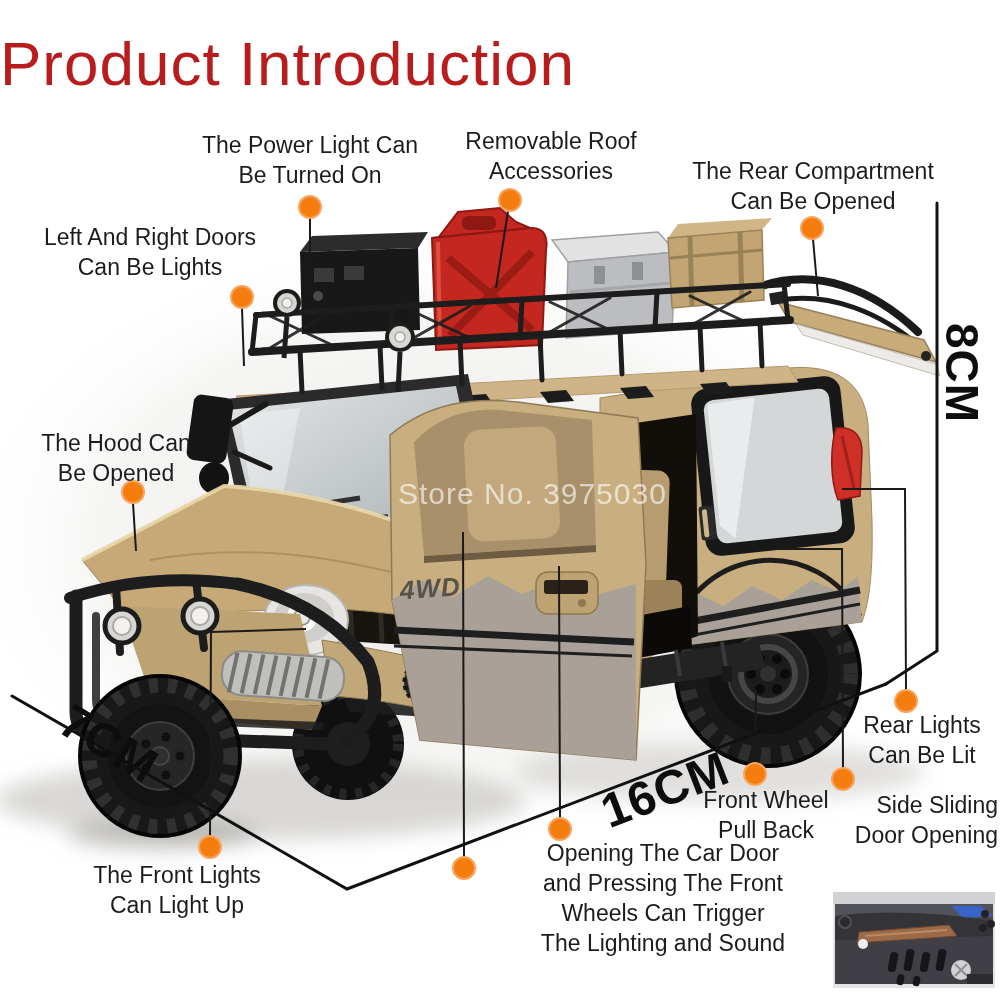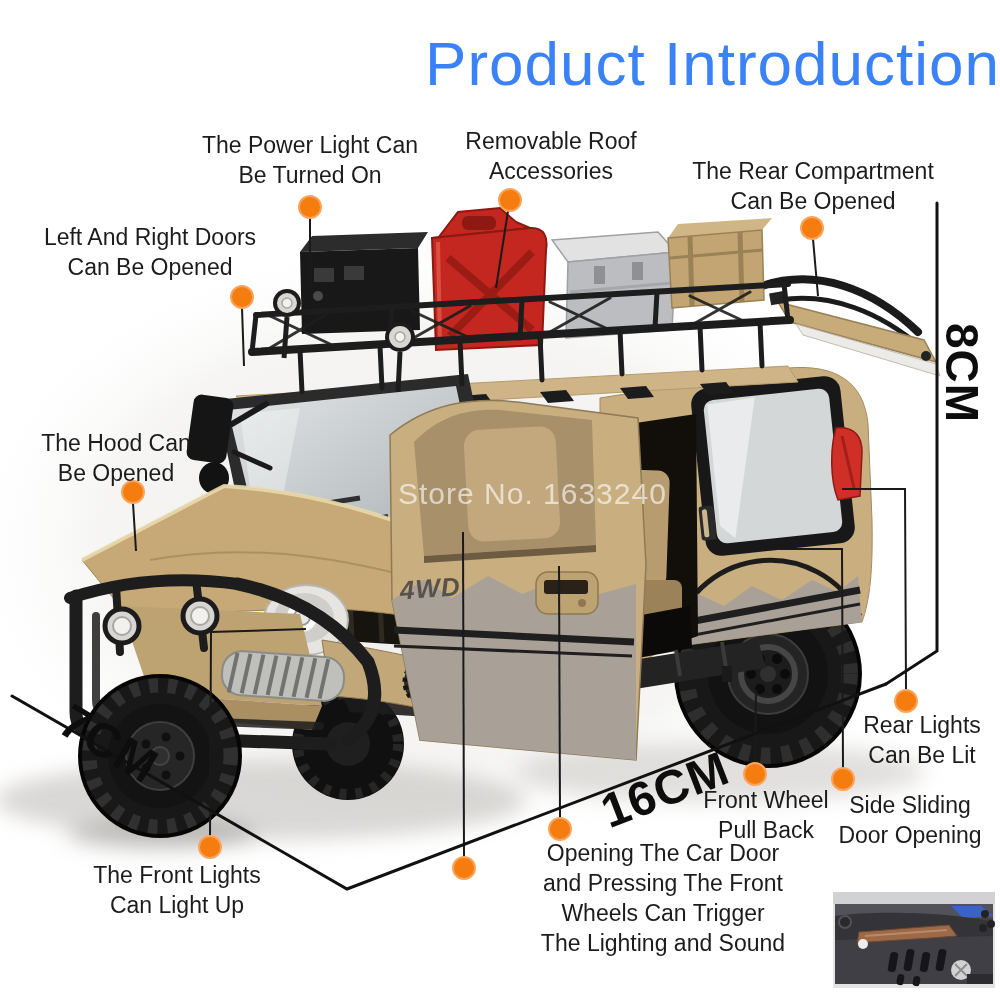--- a/index.html
+++ b/index.html
@@ -1,19 +1,19 @@
 <!DOCTYPE html>
 <html><head>
 <meta charset="utf-8">
 <style>
   html,body{margin:0;padding:0;background:#fff;}
   .canvas{position:relative;width:1000px;height:1000px;background:#ffffff;overflow:hidden;
           font-family:"Liberation Sans",sans-serif;}
-  .title{position:absolute;top:28px;left:0;right:0;text-align:right;
-         font-size:62px;font-weight:400;color:#3b82f6;letter-spacing:1px;}
+  .title{position:absolute;top:28px;left:0;right:0;text-align:left;
+         font-size:62px;font-weight:400;color:#b91c1c;letter-spacing:1px;}
   .callout{position:absolute;white-space:pre-line;text-align:center;
            font-size:23px;line-height:1.3;color:#1c1c1c;}
   .dim{position:absolute;font-weight:900;font-size:48px;color:#0d0d0d;
        text-align:center;letter-spacing:1px;}
   .dim.h8{font-size:46px;}
   .watermark{position:absolute;left:398px;top:477px;font-size:30px;color:#ffffff;
              opacity:.62;letter-spacing:1px;}
   .scene{position:absolute;left:0;top:0;}
   .inset{position:absolute;left:833px;top:892px;width:162px;height:96px;}
 </style>
@@ -297,41 +297,41 @@
       <circle cx="133" cy="492" r="11" fill="#f57d10"></circle>
       <circle cx="210" cy="847" r="11" fill="#f57d10"></circle>
       <circle cx="464" cy="868" r="11" fill="#f57d10"></circle>
       <circle cx="560" cy="829" r="11" fill="#f57d10"></circle>
       <circle cx="755" cy="774" r="11" fill="#f57d10"></circle>
       <circle cx="843" cy="779" r="11" fill="#f57d10"></circle>
       <circle cx="906" cy="701" r="11" fill="#f57d10"></circle>
     </g>
   </svg>
 
-  <div class="watermark">Store No. 1633240</div>
+  <div class="watermark">Store No. 3975030</div>
 
   <div class="callout" style="left:178px;top:131px;width:264px;">The Power Light Can
 Be Turned On</div>
   <div class="callout" style="left:438px;top:127px;width:226px;">Removable Roof
 Accessories</div>
   <div class="callout" style="left:684px;top:157px;width:258px;">The Rear Compartment
 Can Be Opened</div>
   <div class="callout" style="left:14px;top:223px;width:272px;">Left And Right Doors
-Can Be Opened</div>
+Can Be Lights</div>
   <div class="callout" style="left:62px;top:861px;width:230px;">The Front Lights
 Can Light Up</div>
   <div class="callout" style="left:16px;top:429px;width:200px;">The Hood Can
 Be Opened</div>
   <div class="callout" style="left:523px;top:839px;width:280px;">Opening The Car Door
 and Pressing The Front
 Wheels Can Trigger
 The Lighting and Sound</div>
   <div class="callout" style="left:662px;top:786px;width:208px;">Front Wheel
 Pull Back</div>
-  <div class="callout" style="left:822px;top:791px;width:176px;">Side Sliding
+  <div class="callout" style="left:822px;top:791px;width:176px;text-align:right;">Side Sliding
 Door Opening</div>
   <div class="callout" style="left:832px;top:711px;width:180px;">Rear Lights
 Can Be Lit</div>
 
   <div class="dim" style="left:34px;top:716px;width:150px;transform:rotate(31deg);">7CM</div>
   <div class="dim" style="left:565px;top:762px;width:200px;transform:rotate(-21deg);">16CM</div>
   <div class="dim h8" style="left:912px;top:346px;width:100px;transform:rotate(90deg);">8CM</div>
 
   <div class="inset">
     <svg width="162" height="96" viewBox="0 0 162 96">

